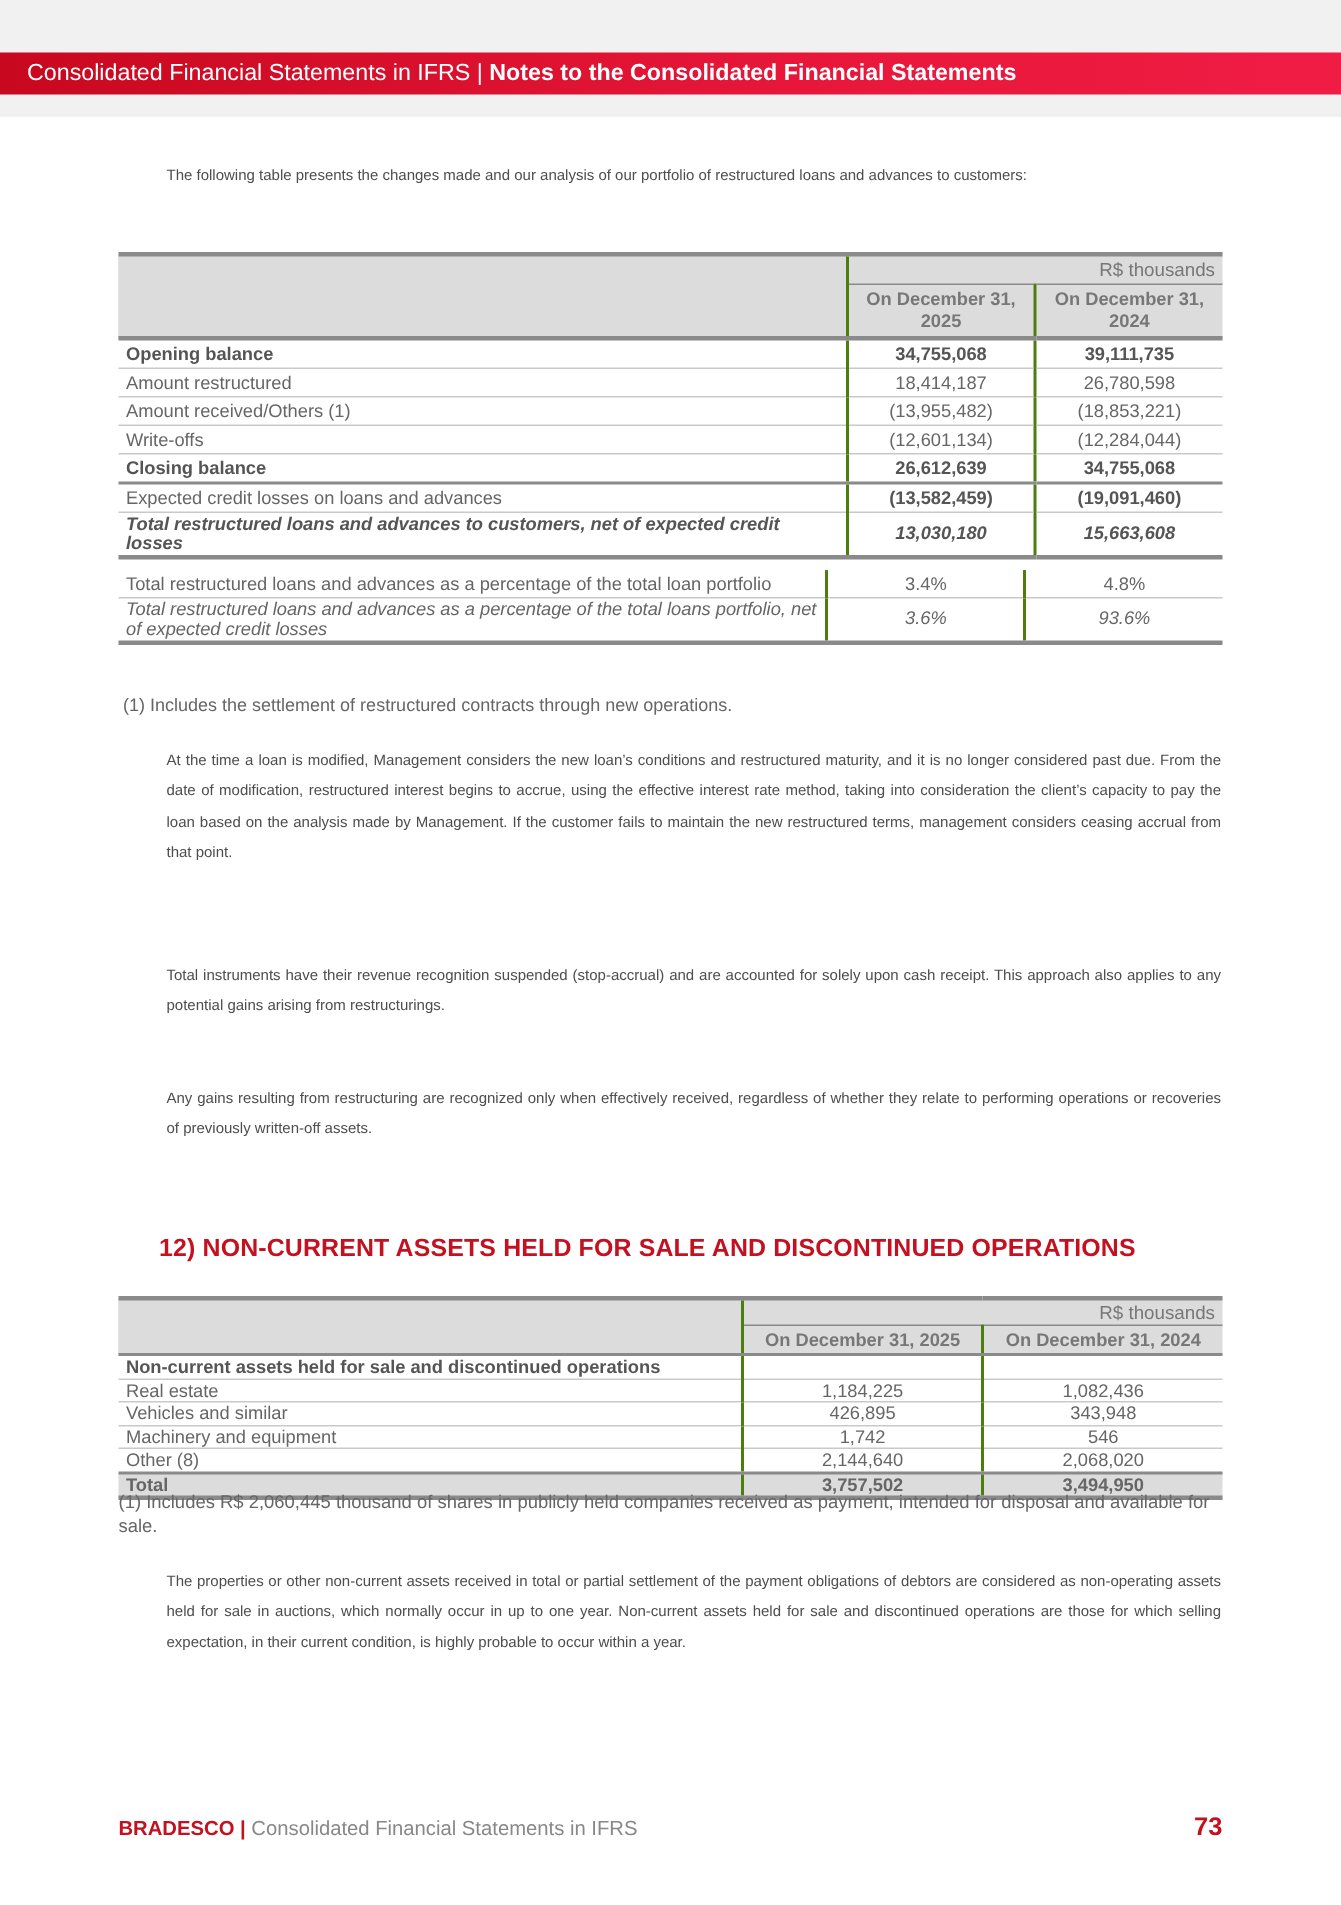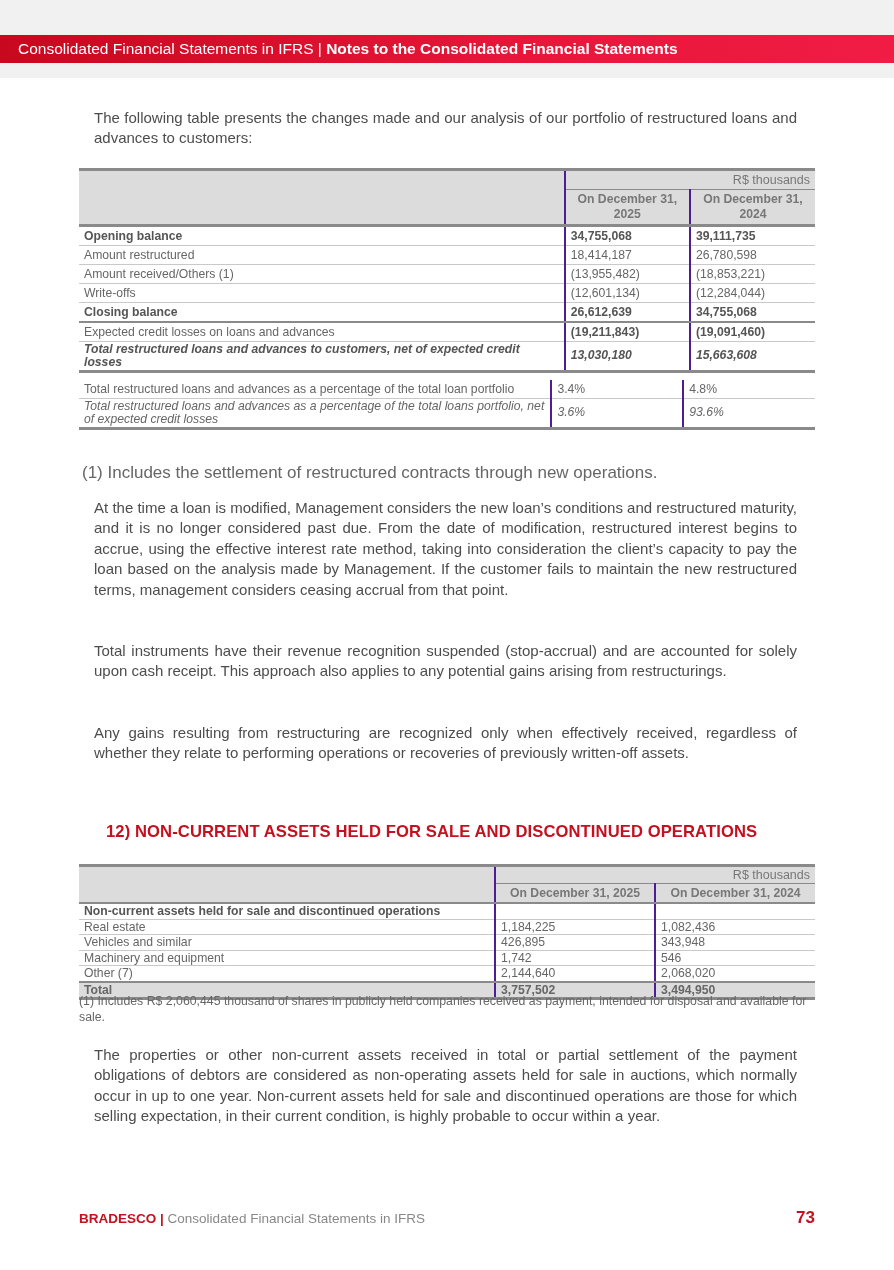--- a/index.html
+++ b/index.html
@@ -9,42 +9,42 @@
   }
   .top-band { position: absolute; left: 0; top: 0; width: 894px; height: 78px; background: #f1f1f1; }
   .banner {
     position: absolute; left: 0; top: 35px; width: 894px; height: 28px;
     background: linear-gradient(90deg, #c8081e 0%, #e8173a 60%, #f01c44 100%);
     color: #fff; font-family: "Liberation Sans", sans-serif; font-size: 15.5px; line-height: 28px;
     padding-left: 18px; box-sizing: border-box; white-space: nowrap;
   }
   .banner .b { font-weight: bold; }
   .para {
-    position: absolute; left: 94px; width: 703px; font-family: "Liberation Sans", sans-serif;
-    font-size: 15px; line-height: 20.4px; color: #4d4d4d; text-align: justify; margin: 0;
+    position: absolute; left: 111px; width: 703px; font-family: "Liberation Sans", sans-serif;
+    font-size: 10px; line-height: 20.4px; color: #4d4d4d; text-align: justify; margin: 0;
   }
   table { border-collapse: collapse; position: absolute; font-family: "Liberation Sans", sans-serif; color: #666; }
   td, th { padding: 0 5px; font-weight: normal; }
   .t1 { left: 79px; top: 168px; width: 736px; font-size: 12.2px; }
   .t1 .col-label { width: 466px; }
   .t1 .col-v { width: 120px; }
   .hdr { background: #dcdcdc; }
   .hdr-top td { border-top: 3px solid #8a8a8a; }
   .unit { text-align: right; height: 18px; font-size: 12.5px; color: #777; }
   .colhead { text-align: center; font-weight: bold; color: #777; line-height: 15px; padding: 2px 4px; }
-  .vline { border-left: 2px solid #4c1d95; }
-  .num { text-align: left; }
+  .vline { border-left: 2px solid #4d7c0f; }
+  .num { text-align: center; }
   .bold { font-weight: bold; color: #555; }
   .row td { height: 18px; line-height: 14px; border-bottom: 1px solid #c9c9c9; }
   .thick-top td { border-top: 3px solid #8a8a8a; }
   .thick-bottom td { border-bottom: 3px solid #8a8a8a !important; }
   .med-bottom td { border-bottom: 2px solid #8a8a8a !important; }
   .tall td { height: 28px; line-height: 13.5px; font-style: italic; }
   .t2 { left: 79px; top: 380px; width: 736px; font-size: 12.2px; }
-  .foot1 { position: absolute; left: 82px; top: 463px; font-family: "Liberation Sans", sans-serif; font-size: 17px; color: #666; }
+  .foot1 { position: absolute; left: 82px; top: 463px; font-family: "Liberation Sans", sans-serif; font-size: 12px; color: #666; }
   .section-title {
     position: absolute; left: 106px; top: 822px; font-family: "Liberation Sans", sans-serif;
     font-size: 16.6px; font-weight: bold; color: #c4101f; white-space: nowrap; letter-spacing: 0.1px;
   }
   .t3 { left: 79px; top: 864px; width: 736px; font-size: 12.2px; }
   .t3 .col-label { width: 398px; }
   .t3 .col-v { width: 153px; }
   .t3 .row td { height: 14.5px; line-height: 14px; }
   .t3 .colhead { padding: 1px 4px; line-height: 16px; }
   .total-row td { background: #dcdcdc; font-weight: bold; color: #666; }
@@ -101,21 +101,21 @@
     <td class="num vline">(12,601,134)</td>
     <td class="num vline">(12,284,044)</td>
   </tr>
   <tr class="row med-bottom">
     <td class="bold">Closing balance</td>
     <td class="num bold vline">26,612,639</td>
     <td class="num bold vline">34,755,068</td>
   </tr>
   <tr class="row">
     <td>Expected credit losses on loans and advances</td>
-    <td class="num bold vline">(19,211,843)</td>
+    <td class="num bold vline">(13,582,459)</td>
     <td class="num bold vline">(19,091,460)</td>
   </tr>
   <tr class="row tall thick-bottom">
     <td class="bold">Total restructured loans and advances to customers, net of expected credit losses</td>
     <td class="num bold vline">13,030,180</td>
     <td class="num bold vline">15,663,608</td>
   </tr>
 </tbody>
   </table>
 
@@ -178,21 +178,21 @@
     <td>Vehicles and similar</td>
     <td class="num vline">426,895</td>
     <td class="num vline">343,948</td>
   </tr>
   <tr class="row">
     <td>Machinery and equipment</td>
     <td class="num vline">1,742</td>
     <td class="num vline">546</td>
   </tr>
   <tr class="row med-bottom">
-    <td>Other (7)</td>
+    <td>Other (8)</td>
     <td class="num vline">2,144,640</td>
     <td class="num vline">2,068,020</td>
   </tr>
   <tr class="row total-row thick-bottom">
     <td>Total</td>
     <td class="num vline">3,757,502</td>
     <td class="num vline">3,494,950</td>
   </tr>
 </tbody>
   </table>

